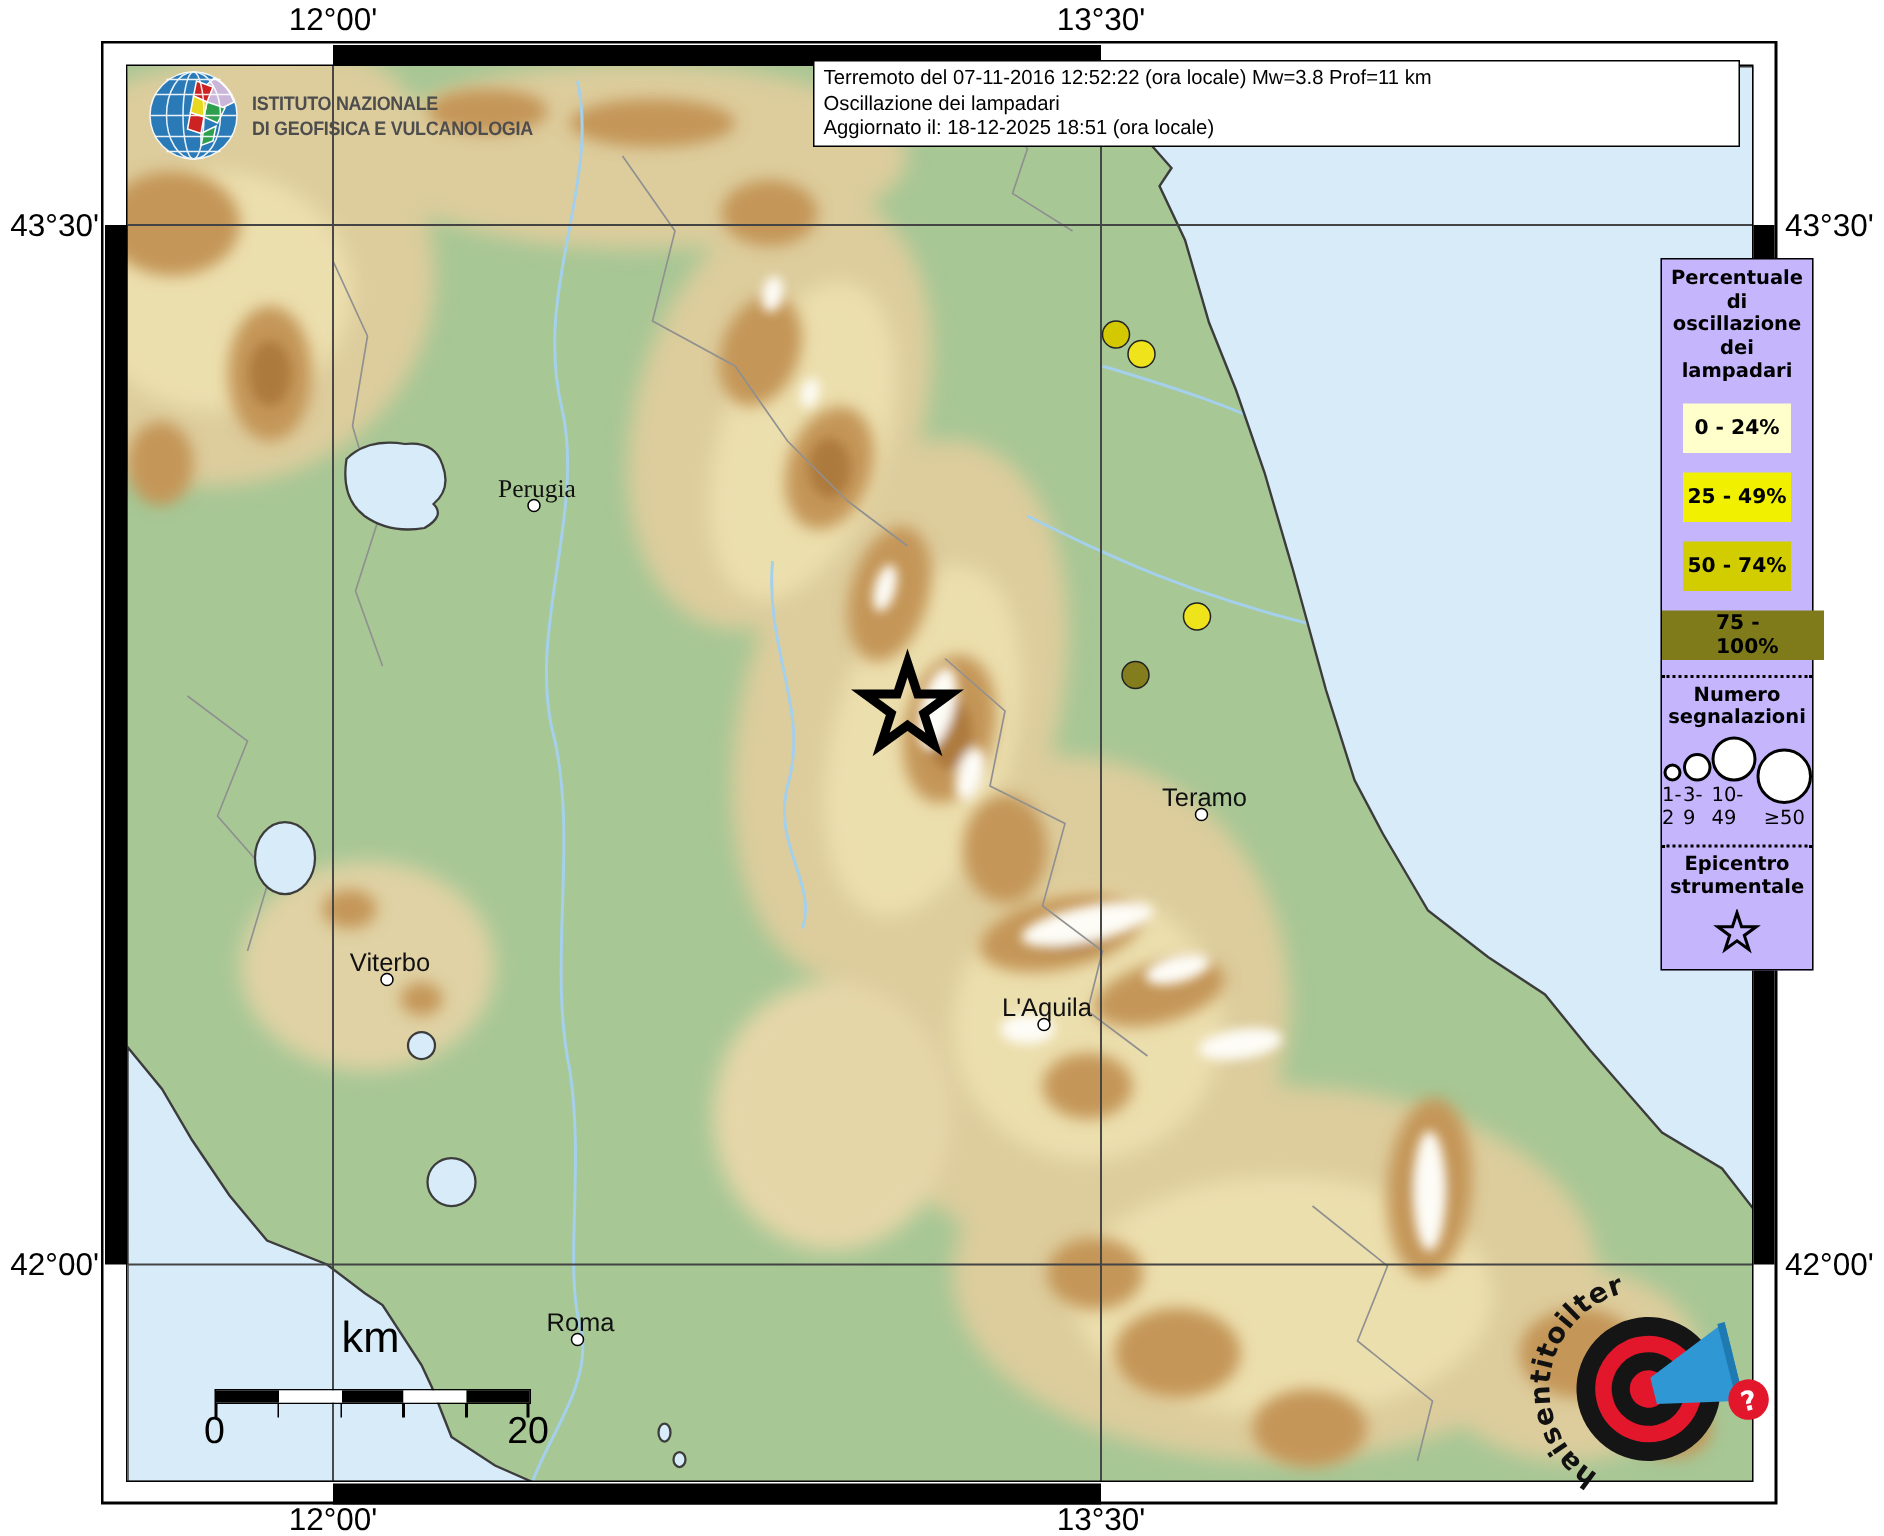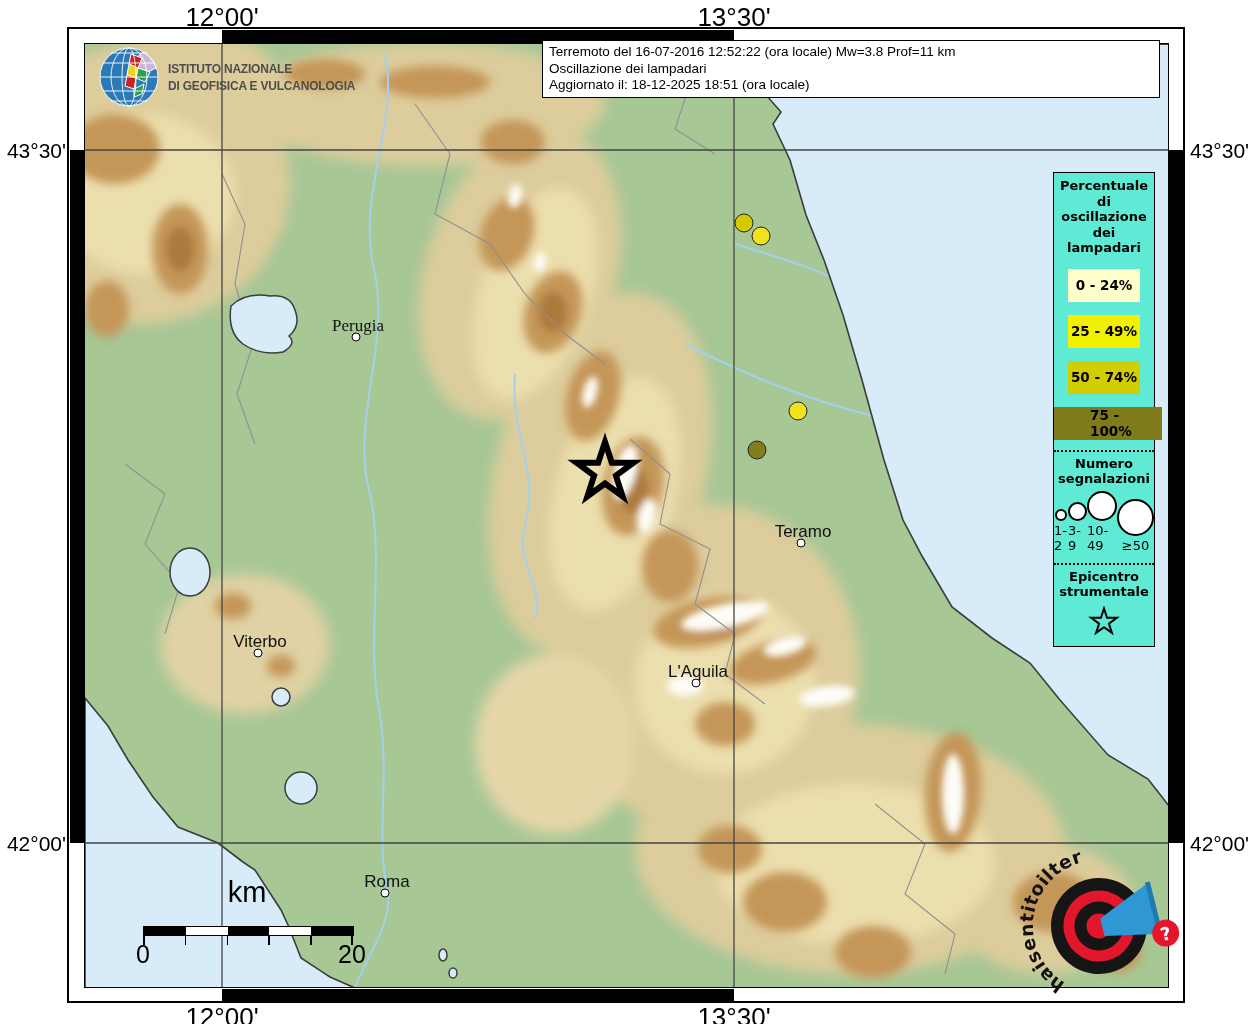--- a/index.html
+++ b/index.html
@@ -12,31 +12,31 @@
                border:1.5px solid #000;box-sizing:border-box;z-index:10;pointer-events:none;}
   .band{position:absolute;background:#000;z-index:9;}
   
   #map{position:absolute;left:85px;top:44px;width:1084px;height:944px;overflow:hidden;z-index:1;}
   .city-label{position:absolute;transform:translate(-50%,-50%);font-size:17px;color:#111;
               white-space:nowrap;z-index:8;}
   .city-marker{position:absolute;width:7px;height:7px;border:1.6px solid #000;border-radius:50%;
                background:#fff;transform:translate(-50%,-50%);z-index:8;}
   .obs-dot{position:absolute;border:1.8px solid #222;border-radius:50%;transform:translate(-50%,-50%);z-index:9;}
   
-  .lon-label{position:absolute;width:140px;text-align:center;font-size:26px;z-index:20;}
+  .lon-label{position:absolute;width:140px;text-align:center;font-size:21px;z-index:20;}
   .lat-label{position:absolute;width:66px;font-size:21px;z-index:20;}
   
   #info-box{position:absolute;left:542px;top:40px;width:618px;background:#fff;border:1.2px solid #000;
             font-size:13.5px;line-height:16.5px;padding:3px 6px;z-index:25;box-sizing:border-box;}
   
   #ingv{position:absolute;left:98px;top:46px;z-index:25;display:flex;align-items:center;}
   #ingv-text{margin-left:8px;font-weight:bold;color:#4d4d4d;font-size:13px;line-height:17px;
              letter-spacing:-0.2px;transform:scaleX(.92);transform-origin:left center;white-space:nowrap;}
   
-  #legend{position:absolute;left:1053px;top:172px;width:102px;background:#5eead4;border:1.6px solid #000;
+  #legend{position:absolute;left:1107px;top:172px;width:102px;background:#c4b5fd;border:1.6px solid #000;
           z-index:25;box-sizing:border-box;font-family:"DejaVu Sans",sans-serif;padding:5px 0 6px 0;}
   .legend-title{font-weight:bold;font-size:13px;line-height:15.5px;text-align:center;}
   .swatch{width:72px;height:33px;margin:13px auto 0 auto;display:flex;align-items:center;
           justify-content:center;font-weight:bold;font-size:13.5px;}
   .legend-sep{border-top:2px dotted #000;margin:10px 0 4px 0;}
   #legend-counts{display:grid;grid-template-columns:1fr 1fr 1fr 1fr;justify-items:center;align-items:end;
                  row-gap:2px;margin-top:4px;}
   .count-cell{display:flex;flex-direction:column;align-items:center;justify-content:flex-end;}
   .count-circle{border:2.4px solid #000;border-radius:50%;background:#fff;}
   .count-label{font-size:13px;margin-top:2px;}
@@ -182,21 +182,21 @@
 <div class="lon-label" style="left:152px;top:2px;">12°00'</div>
 <div class="lon-label" style="left:664px;top:2px;">13°30'</div>
 <div class="lon-label" style="left:152px;top:1002px;">12°00'</div>
 <div class="lon-label" style="left:664px;top:1002px;">13°30'</div>
 <div class="lat-label" style="left:0px;top:139px;text-align:right;">43°30'</div>
 <div class="lat-label" style="left:0px;top:832px;text-align:right;">42°00'</div>
 <div class="lat-label" style="left:1190px;top:139px;">43°30'</div>
 <div class="lat-label" style="left:1190px;top:832px;">42°00'</div>
 
 <div id="info-box">
-      <div>Terremoto del 16-07-2016 12:52:22 (ora locale) Mw=3.8 Prof=11 km</div>
+      <div>Terremoto del 07-11-2016 12:52:22 (ora locale) Mw=3.8 Prof=11 km</div>
       <div>Oscillazione dei lampadari</div>
       <div>Aggiornato il: 18-12-2025 18:51 (ora locale)</div>
     </div>
 
 <div id="ingv">
   <svg width="62" height="62" viewBox="0 0 62 62">
     <circle cx="31" cy="31" r="29" fill="#2a7ab8"></circle>
     <path d="M45,6 A29,29 0 0 1 58,22 L42,30 L36,14 Z" fill="#c9b6d8" stroke="#fff" stroke-width="1"></path>
     <path d="M33,8 L44,12 L40,22 L31,18 Z" fill="#cc2222" stroke="#fff" stroke-width="1"></path>
     <path d="M40,22 L52,26 L47,36 L38,32 Z" fill="#2e9e4f" stroke="#fff" stroke-width="1"></path>

